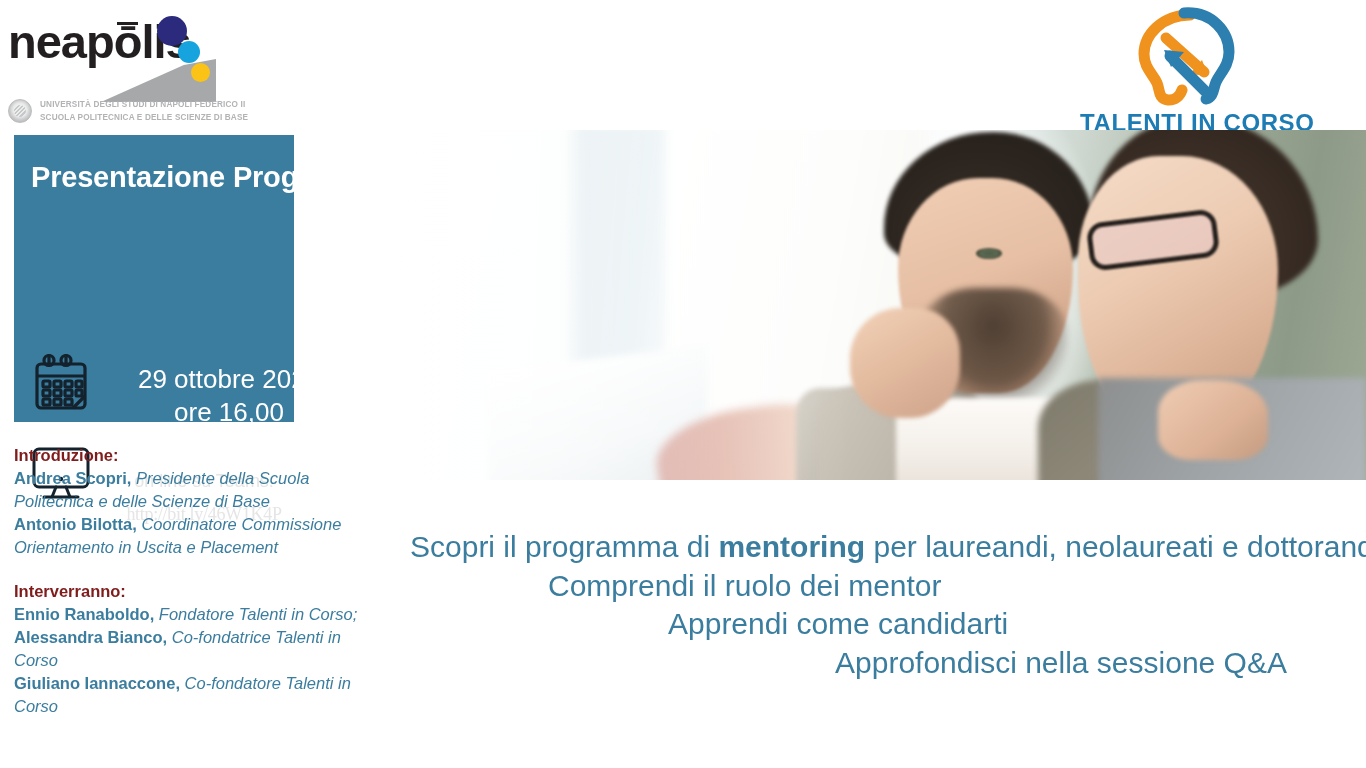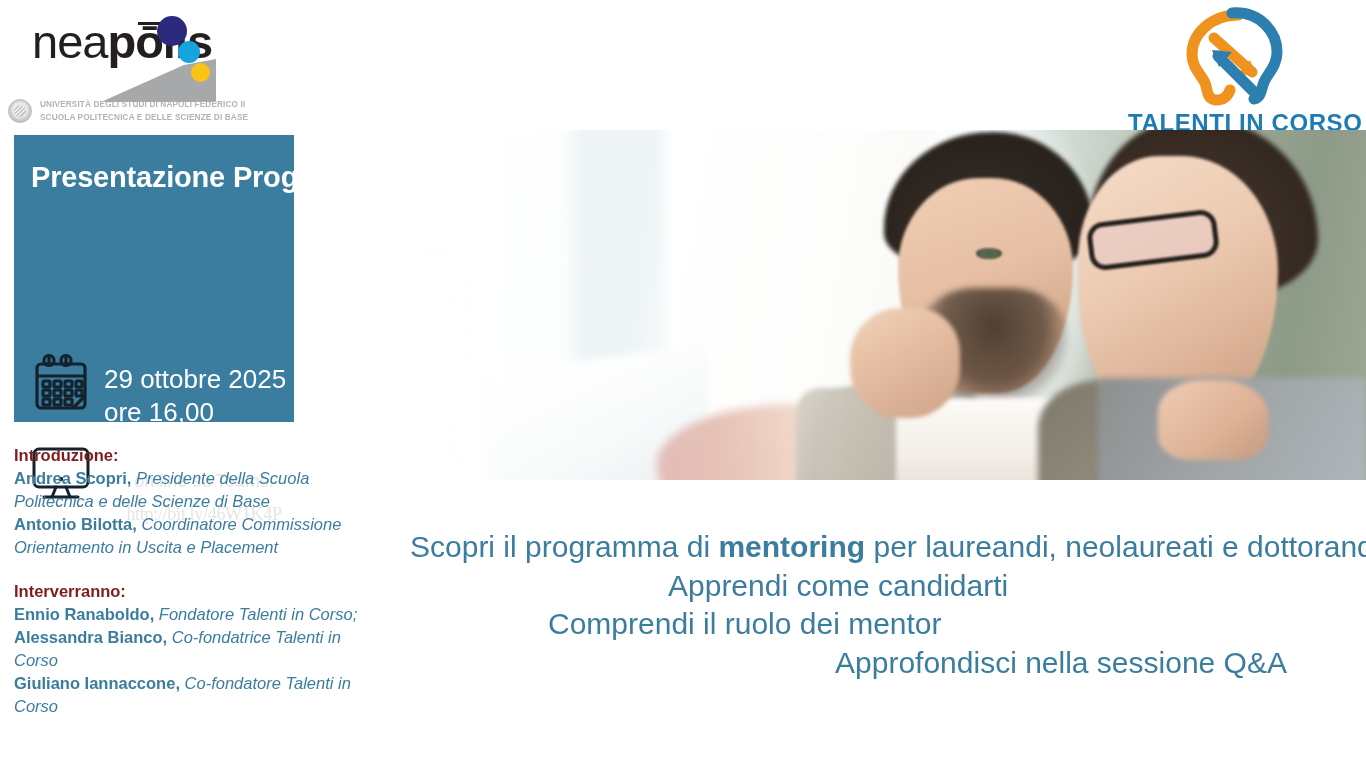--- a/index.html
+++ b/index.html
@@ -12,21 +12,21 @@
   }
   .stage{position:relative;width:1366px;height:768px;overflow:hidden;}
 
   
   .neapolis-logo{position:absolute;left:8px;top:10px;width:210px;height:80px;}
   .neapolis-word{
     position:absolute;left:0;top:8px;
     font-size:47px;line-height:47px;color:#231f20;
     letter-spacing:-1px;white-space:nowrap;
   }
-  .neapolis-word .lite{font-weight:400;margin-left:24px;}
+  .neapolis-word .lite{font-weight:700;}
   .neapolis-word .bold{font-weight:700;}
   .neapolis-word .macron{position:relative;display:inline-block;}
   .neapolis-word .macron:after{
     content:"";position:absolute;left:3px;right:3px;top:4px;height:3px;background:#231f20;
   }
   .dot{position:absolute;border-radius:50%;}
   .dot-navy{left:149px;top:6px;width:30px;height:30px;background:#2b2a7c;}
   .dot-cyan{left:170px;top:31px;width:22px;height:22px;background:#17a3dd;}
   .dot-yellow{left:183px;top:53px;width:19px;height:19px;background:#fbc316;}
   .swoosh{
@@ -57,40 +57,40 @@
     background:#3b7d9e;color:#ffffff;
   }
   .card-title{
     position:absolute;left:17px;top:26px;
     font-size:29px;font-weight:700;letter-spacing:-0.2px;color:#ffffff;white-space:nowrap;
   }
   .cal-icon{position:absolute;left:18px;top:219px;width:62px;height:62px;}
   .mon-icon{position:absolute;left:16px;top:310px;width:68px;height:58px;}
   .date-block{
     position:absolute;left:90px;top:228px;width:250px;
-    font-size:26px;line-height:33px;color:#ffffff;text-align:left;
+    font-size:26px;line-height:33px;color:#ffffff;text-align:center;
   }
   .teams-block{
     position:absolute;left:40px;top:330px;width:300px;
     font-size:18px;line-height:33px;color:#e5e5e5;text-align:center;
   }
   .teams-block .l2{letter-spacing:-0.3px;font-family:Liberation Serif, serif;}
 
   
   .speakers{
     position:absolute;left:14px;top:444px;width:350px;
     color:#3b7d9e;font-size:16.5px;line-height:23px;
   }
   .sp-head{font-weight:700;color:#7f1d1d;}
   .sp-name{font-weight:700;}
   .sp-role{font-style:italic;}
   .sp-gap{height:21px;}
 
   
-  .tic-logo{position:absolute;left:1128px;top:4px;width:220px;height:135px;}
+  .tic-logo{position:absolute;left:1080px;top:4px;width:220px;height:135px;}
   .bulb{position:absolute;left:48px;top:0px;width:118px;height:105px;}
   .tic-word{
     position:absolute;left:0px;top:105px;width:220px;text-align:center;
     font-size:24px;font-weight:700;color:#1d7cb4;letter-spacing:0.6px;white-space:nowrap;
   }
 
   .photo{
     position:absolute;left:398px;top:130px;width:968px;height:350px;
     overflow:hidden;background:#eef3f4;
   }
@@ -318,18 +318,18 @@
     <div class="ph-wohair"></div>
     <div class="ph-woface"></div>
     <div class="ph-woglass"></div>
     <div class="ph-wocoat"></div>
     <div class="ph-hand2"></div>
     <div class="ph-veil"></div>
   </div>
 
   <div class="tagline">
     <div class="tl-line tl-1"><span>Scopri il programma di </span><span class="tl-strong">mentoring</span><span> per laureandi, neolaureati e dottorandi</span></div>
+    <div class="tl-line tl-2">Comprendi il ruolo dei mentor</div>
     <div class="tl-line tl-3">Apprendi come candidarti</div>
-    <div class="tl-line tl-2">Comprendi il ruolo dei mentor</div>
     <div class="tl-line tl-4">Approfondisci nella sessione Q&amp;A</div>
   </div>
 
 </div>
 
 </body></html>

